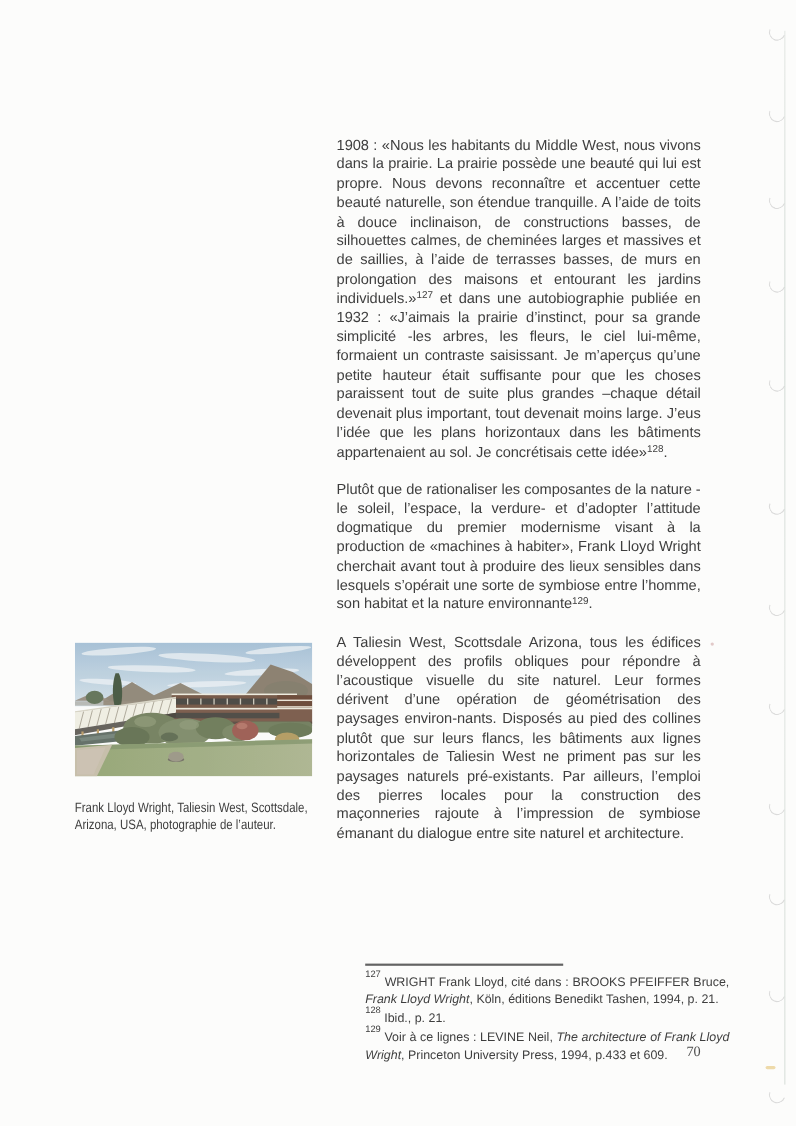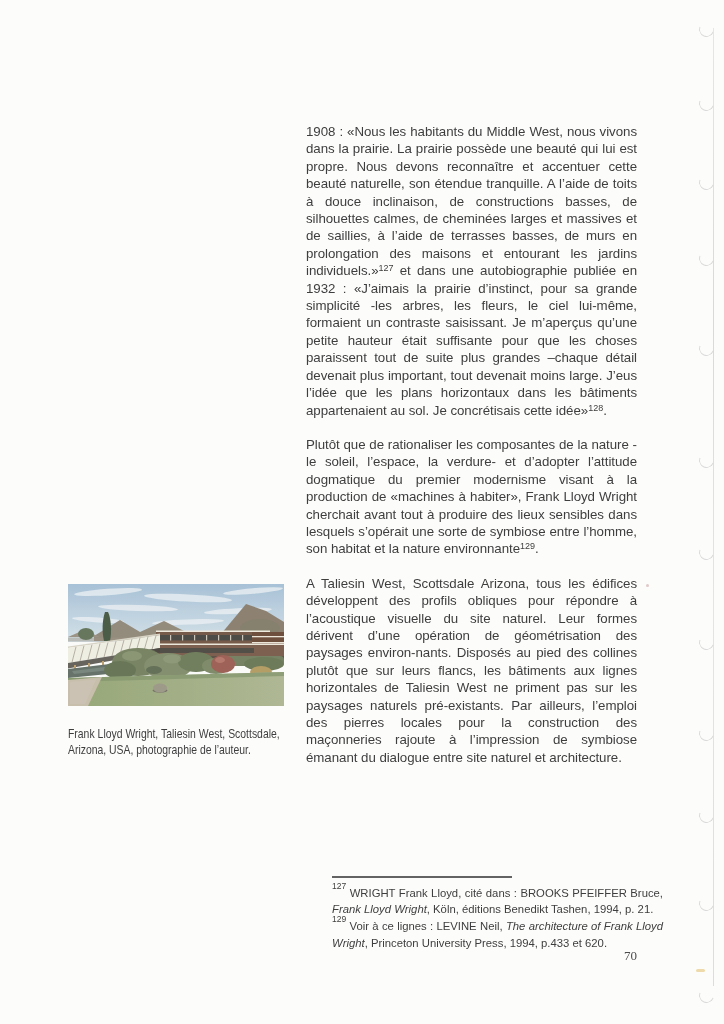--- a/index.html
+++ b/index.html
@@ -192,21 +192,22 @@
 
   <div class="main-col">
     <p><span>1908 : «Nous les habitants du Middle West, nous vivons dans la prairie. La prairie possède une beauté qui lui est propre. Nous devons reconnaître et accentuer cette beauté naturelle, son étendue tranquille. A l’aide de toits à douce inclinaison, de constructions basses, de silhouettes calmes, de cheminées larges et massives et de saillies, à l’aide de terrasses basses, de murs en prolongation des maisons et entourant les jardins individuels.»</span><sup class="fnref">127</sup><span> et dans une autobiographie publiée en 1932 : «J’aimais la prairie d’instinct, pour sa grande simplicité -les arbres, les fleurs, le ciel lui-même, formaient un contraste saisissant. Je m’aperçus qu’une petite hauteur était suffisante pour que les choses paraissent tout de suite plus grandes –chaque détail devenait plus important, tout devenait moins large. J’eus l’idée que les plans horizontaux dans les bâtiments appartenaient au sol. Je concrétisais cette idée»</span><sup class="fnref">128</sup><span>.</span></p>
     <p><span>Plutôt que de rationaliser les composantes de la nature -le soleil, l’espace, la verdure- et d’adopter l’attitude dogmatique du premier modernisme visant à la production de «machines à habiter», Frank Lloyd Wright cherchait avant tout à produire des lieux sensibles dans lesquels s’opérait une sorte de symbiose entre l’homme, son habitat et la nature environnante</span><sup class="fnref">129</sup><span>.</span></p>
     <p><span>A Taliesin West, Scottsdale Arizona, tous les édifices développent des profils obliques pour répondre à l’acoustique visuelle du site naturel. Leur formes dérivent d’une opération de géométrisation des paysages environ-nants. Disposés au pied des collines plutôt que sur leurs flancs, les bâtiments aux lignes horizontales de Taliesin West ne priment pas sur les paysages naturels pré-existants. Par ailleurs, l’emploi des pierres locales pour la construction des maçonneries rajoute à l’impression de symbiose émanant du dialogue entre site naturel et architecture.</span></p>
   </div>
 
   <div class="footnote-block">
     <div class="fn-rule"></div>
     <p><sup>127</sup><span> WRIGHT Frank Lloyd, cité dans : BROOKS PFEIFFER Bruce, </span><i>Frank Lloyd Wright</i><span>, Köln, éditions Benedikt Tashen, 1994, p. 21.</span></p>
-    <p><sup>129</sup><span> Voir à ce lignes : LEVINE Neil, </span><i>The architecture of Frank Lloyd Wright</i><span>, Princeton University Press, 1994, p.433 et 620.</span></p>
+    <p><sup>128</sup><span> Ibid., p. 21.</span></p>
+    <p><sup>129</sup><span> Voir à ce lignes : LEVINE Neil, </span><i>The architecture of Frank Lloyd Wright</i><span>, Princeton University Press, 1994, p.433 et 609.</span></p>
   </div>
 
   <div class="page-number">70</div>
 
   <div class="hole" style="top:22px"></div>
   <div class="hole" style="top:96px"></div>
   <div class="hole" style="top:175px"></div>
   <div class="hole" style="top:251px"></div>
   <div class="hole" style="top:341px"></div>
   <div class="hole" style="top:453px"></div>

